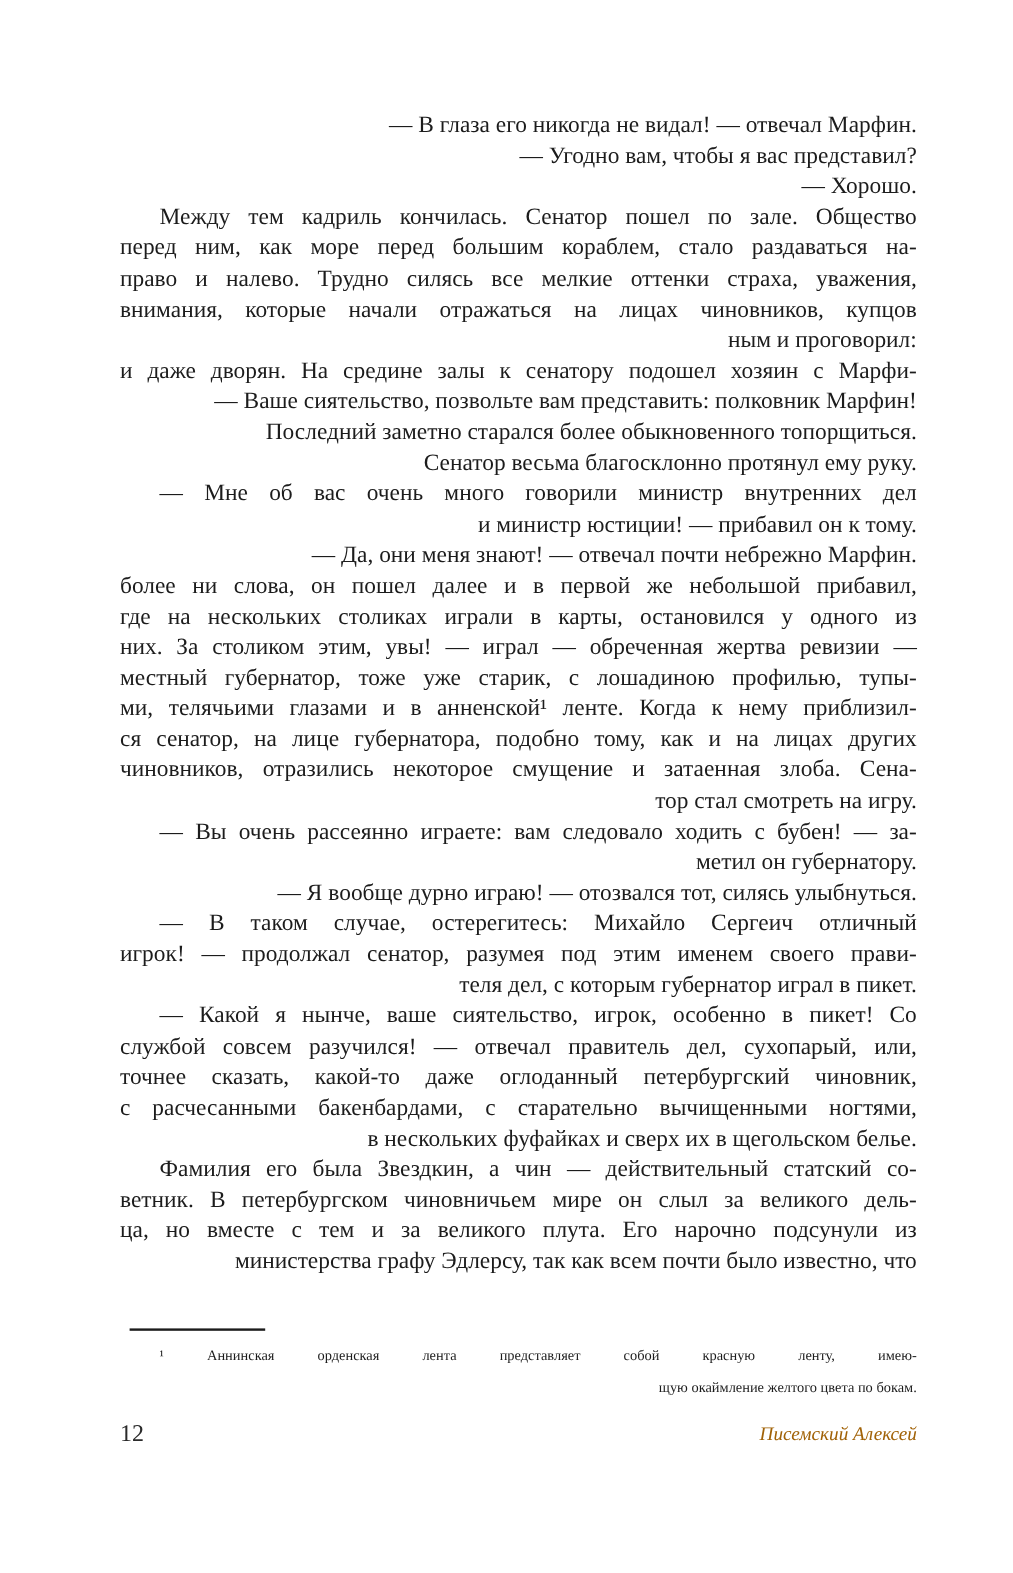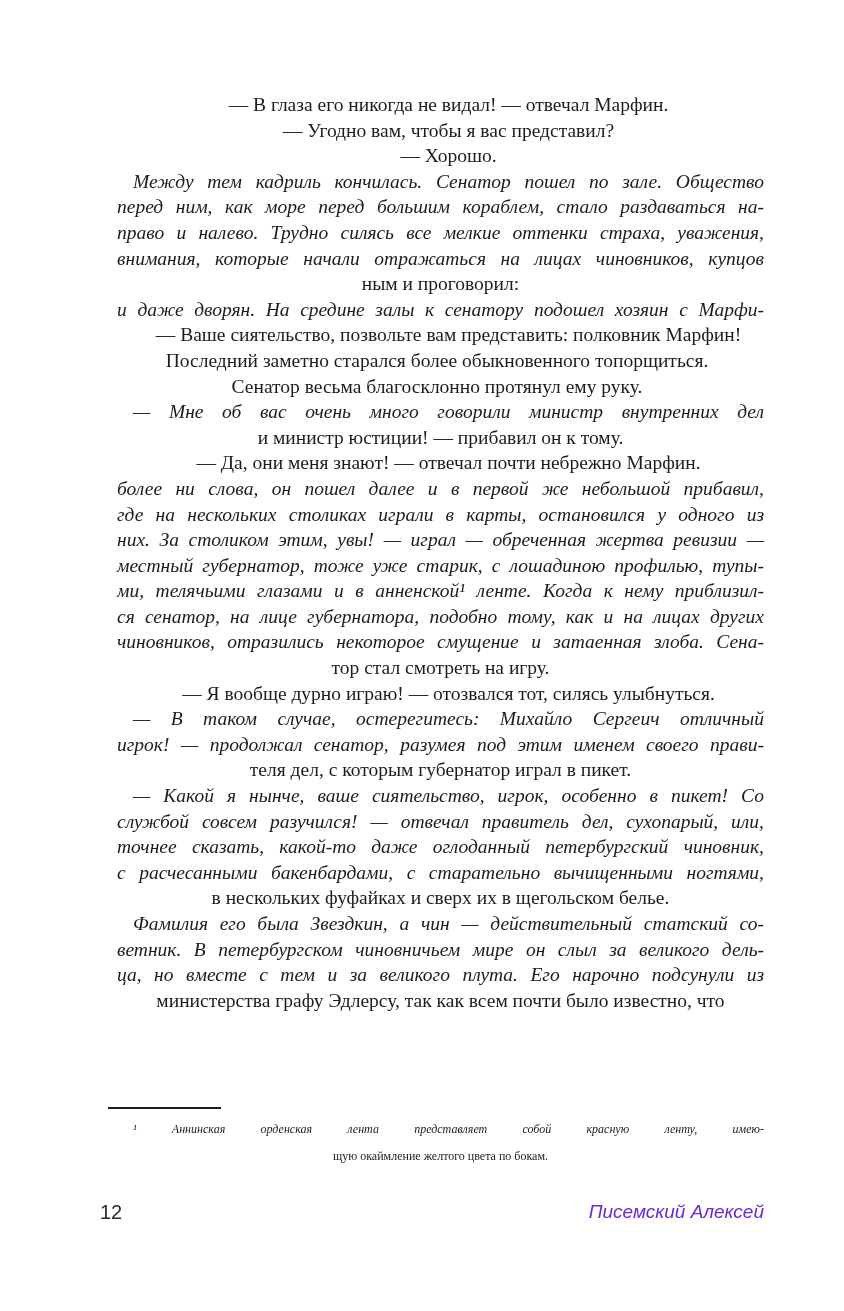--- a/index.html
+++ b/index.html
@@ -9,40 +9,39 @@
     position:relative;
     font-family:"Liberation Serif", serif;
     overflow:hidden;
   }
   .text-col { position:absolute; left:100px; width:664px; }
   #body-text { top:92px; }
   .line {
     font-size:19.5px;
     line-height:25.6px;
     color:#1c1c1c;
-    text-align:center;
+    text-align:right;
   }
-  .line.just { text-align:justify; text-align-last:justify;font-style:italic; }
+  .line.just { text-align:justify; text-align-last:justify; }
   .line.ind-normal { text-indent:33px; }
   .line.ind-small  { text-indent:10px; }
-  .line.ind-none   { text-indent:0;margin-left:17px; }
+  .line.ind-none   { text-indent:0; }
   #footnote-rule {
     position:absolute; left:108px; top:1107px;
     width:113px; height:2px; background:#1c1c1c;
   }
   #footnote { top:1116px; }
   #footnote .line { font-size:12px; line-height:27px; }
   #page-footer {
     position:absolute; left:100px; top:1184px; width:664px;
-    display:flex; justify-content:space-between; align-items:flex-start;
-    font-family:Liberation Sans, sans-serif;
-    margin-top:17px;
+    display:flex; justify-content:space-between; align-items:center;
+    font-family:Liberation Serif, serif;
   }
   #page-number { font-size:20px; color:#2a2a2a; }
-  #author-name { font-size:19px; font-style:italic; color:#6d28d9; }
+  #author-name { font-size:16px; font-style:italic; color:#a16207; }
 </style>
 </head>
 <body>
 
 <div id="body-text" class="text-col">
     <div>
       <div class="line ind-normal">— В глаза его никогда не видал! — отвечал Марфин.</div>
     </div>
     <div>
       <div class="line ind-normal">— Угодно вам, чтобы я вас представил?</div>
@@ -78,20 +77,24 @@
       <div class="line just ind-none">более ни слова, он пошел далее и в первой же небольшой прибавил,</div>
       <div class="line just ind-none">где на нескольких столиках играли в карты, остановился у одного из</div>
       <div class="line just ind-none">них. За столиком этим, увы! — играл — обреченная жертва ревизии —</div>
       <div class="line just ind-none">местный губернатор, тоже уже старик, с лошадиною профилью, тупы-</div>
       <div class="line just ind-none">ми, телячьими глазами и в анненской¹ ленте. Когда к нему приблизил-</div>
       <div class="line just ind-none">ся сенатор, на лице губернатора, подобно тому, как и на лицах других</div>
       <div class="line just ind-none">чиновников, отразились некоторое смущение и затаенная злоба. Сена-</div>
       <div class="line ind-none">тор стал смотреть на игру.</div>
     </div>
     <div>
+      <div class="line just ind-normal">— Вы очень рассеянно играете: вам следовало ходить с бубен! — за-</div>
+      <div class="line ind-none">метил он губернатору.</div>
+    </div>
+    <div>
       <div class="line ind-normal">— Я вообще дурно играю! — отозвался тот, силясь улыбнуться.</div>
     </div>
     <div>
       <div class="line just ind-normal">— В таком случае, остерегитесь: Михайло Сергеич отличный</div>
       <div class="line just ind-none">игрок! — продолжал сенатор, разумея под этим именем своего прави-</div>
       <div class="line ind-none">теля дел, с которым губернатор играл в пикет.</div>
     </div>
     <div>
       <div class="line just ind-normal">— Какой я нынче, ваше сиятельство, игрок, особенно в пикет! Со</div>
       <div class="line just ind-none">службой совсем разучился! — отвечал правитель дел, сухопарый, или,</div>

